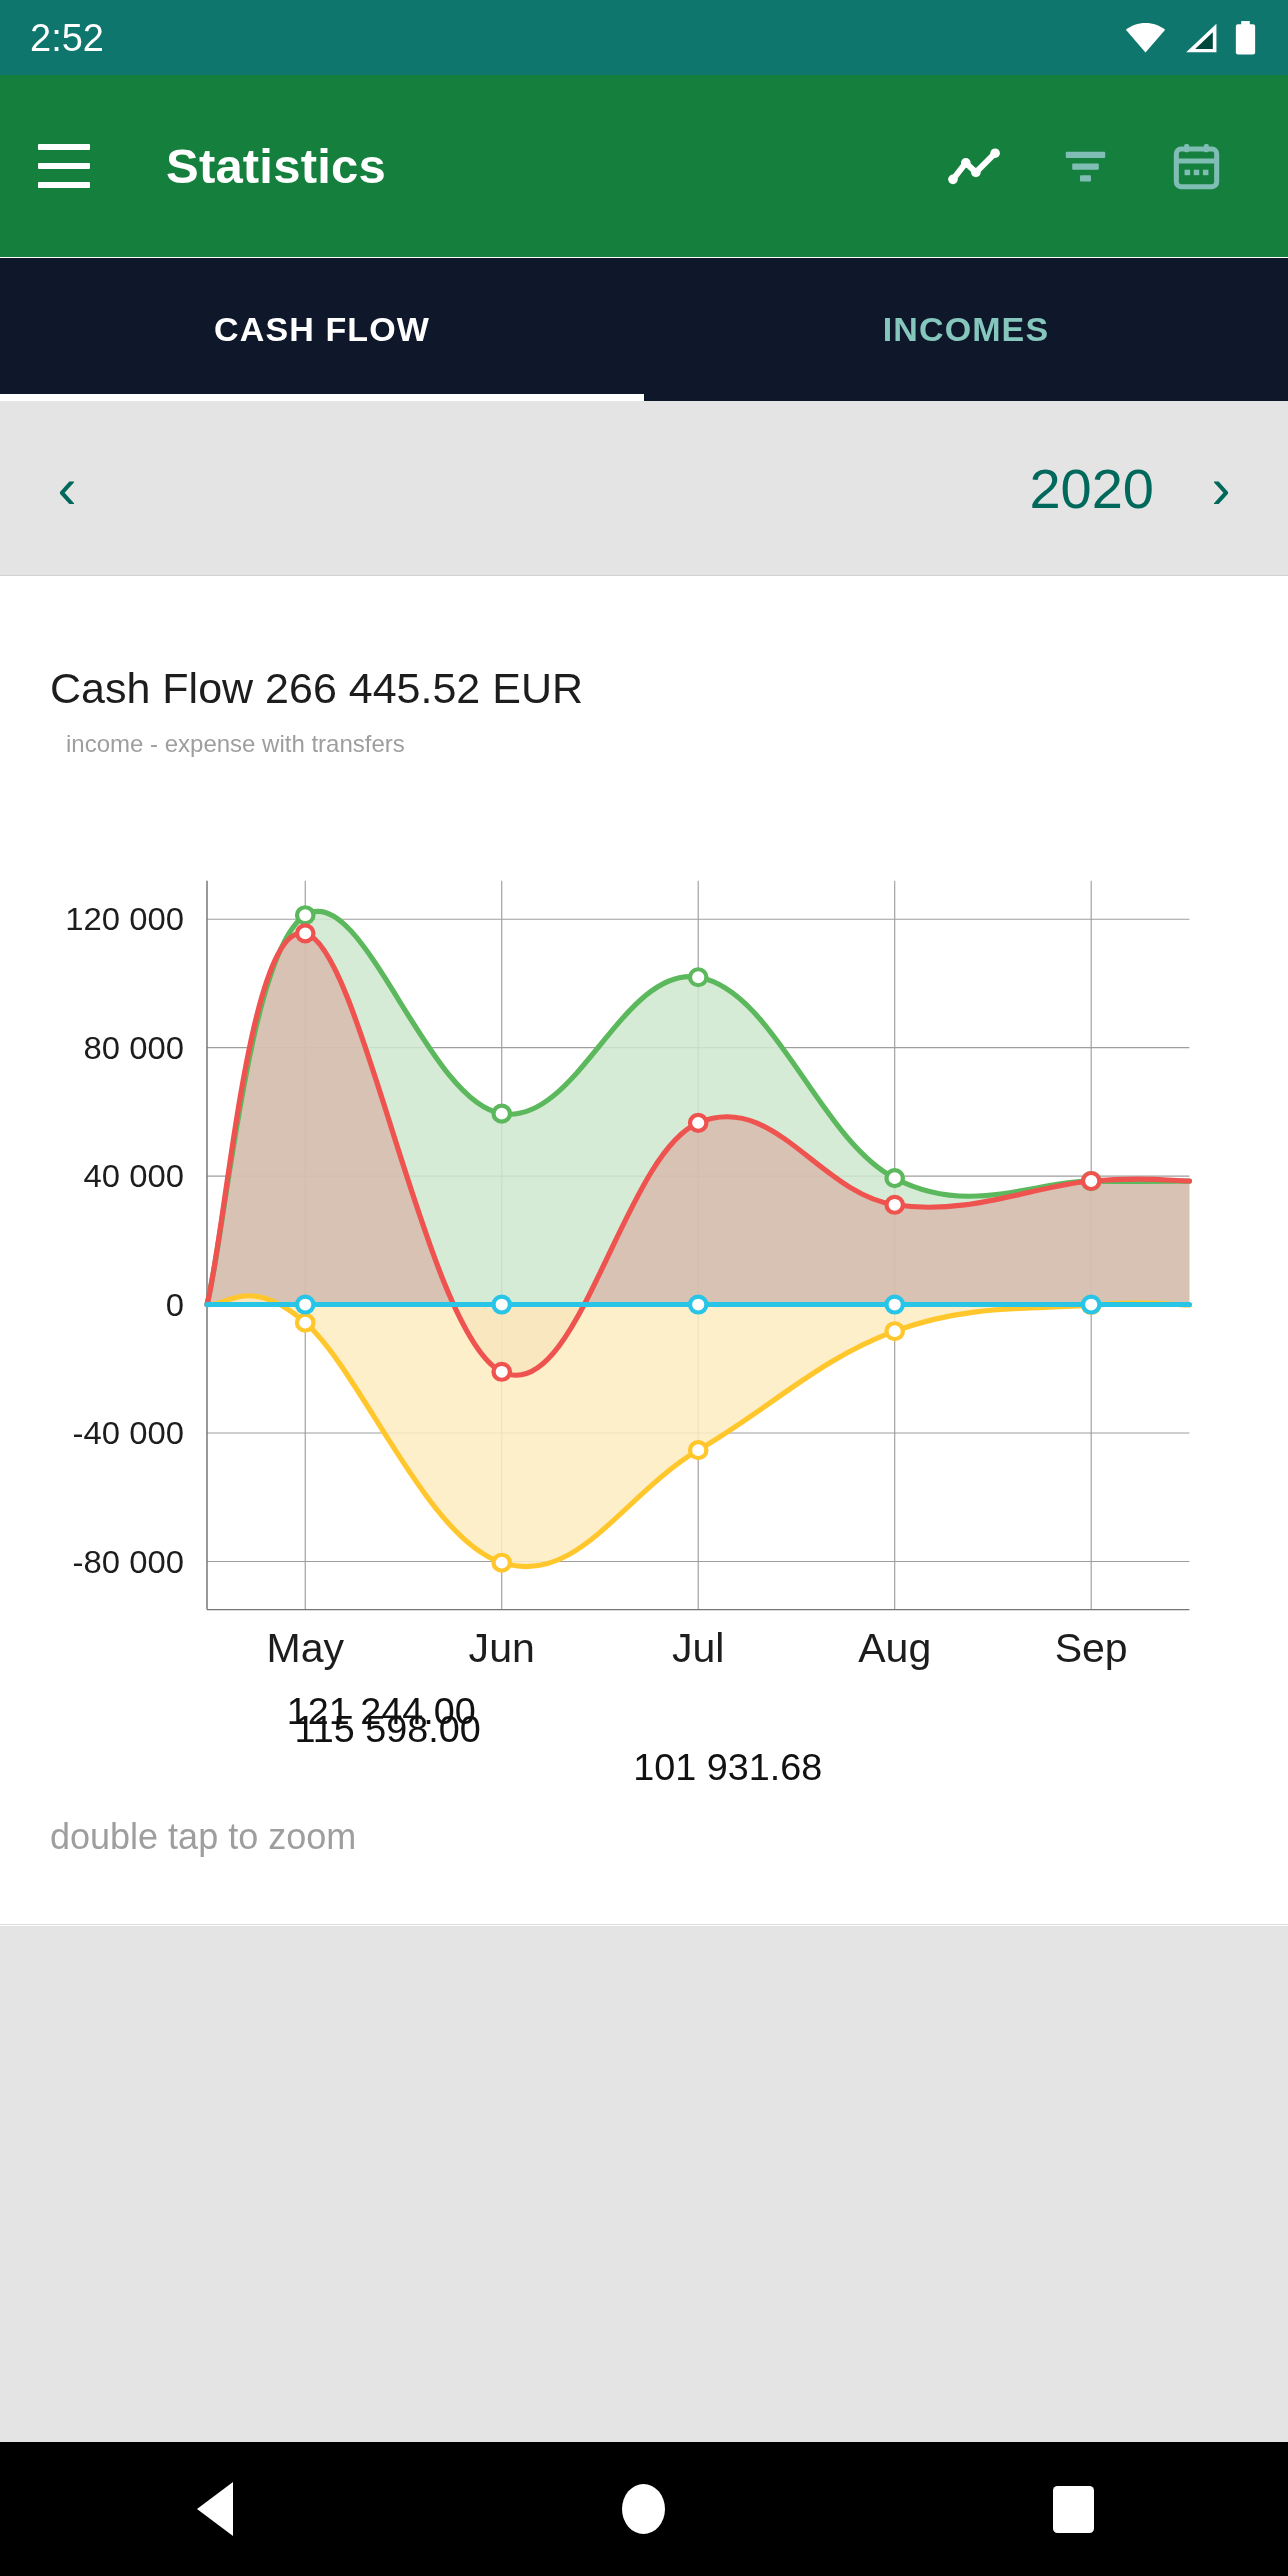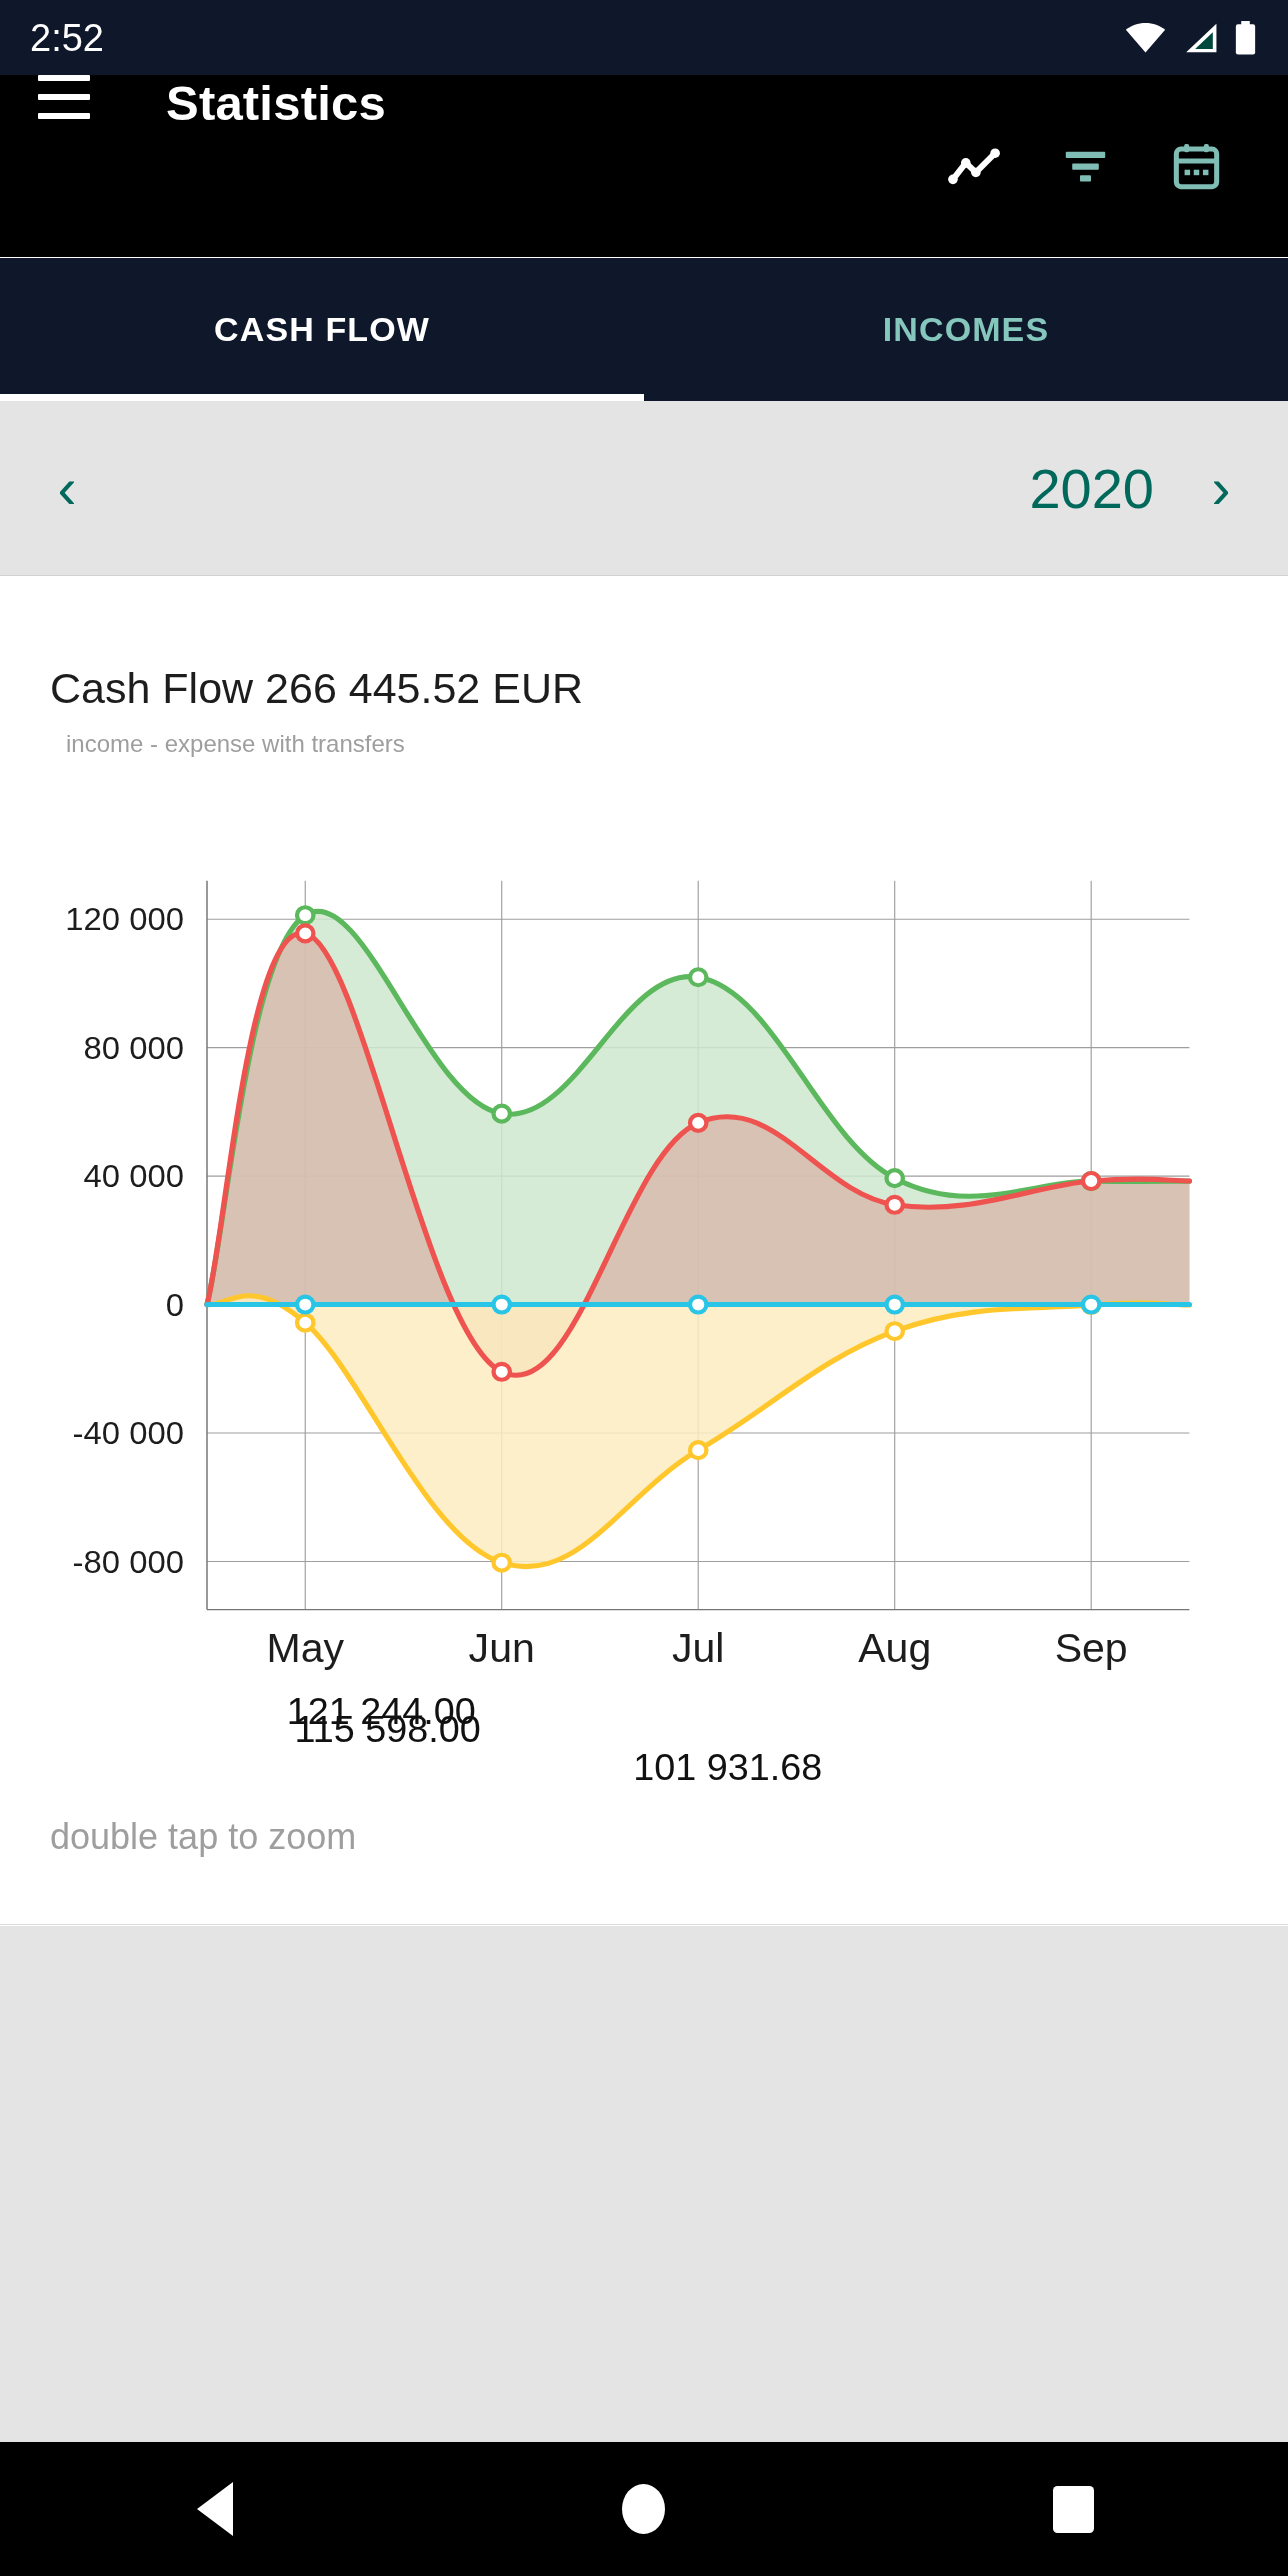--- a/index.html
+++ b/index.html
@@ -7,32 +7,32 @@
     width: 1288px; height: 2576px;
     background: #ffffff;
     font-family: "Liberation Sans", sans-serif;
     overflow: hidden;
   }
   .screen { position: relative; width: 1288px; height: 2576px; background: #ffffff; }
 
   
   .statusbar {
     position: absolute; top: 0; left: 0; width: 1288px; height: 75px;
-    background: #0f172a; color: #ffffff;
+    background: #0f766e; color: #ffffff;
     display: flex; align-items: center; justify-content: space-between;
     padding: 0 30px 0 30px;
   }
   .status-time { font-size: 38px; letter-spacing: 0px; line-height: 1; }
   .status-icons { display: flex; align-items: center; gap: 14.3px; }
 
   
   .appbar {
     position: absolute; top: 75px; left: 0; width: 1288px; height: 182px;
-    background: #000000;
-    display: flex; 
+    background: #15803d;
+    display: flex; align-items: center;
   }
   .menu-btn { width: 98px; margin-left: 38px; display: flex; flex-direction: column; gap: 12.5px; }
   .menu-btn span { display: block; width: 52px; height: 6.3px; background: #ffffff; border-radius: 0.9px; }
   .appbar-title {
     color: #ffffff; font-size: 49px; font-weight: bold; margin-left: 30px;
     flex: 1; letter-spacing: 0.2px;
   }
   .appbar-actions { display: flex; align-items: center; gap: 0px; margin-right: 36px; }
   .action-btn { width: 111px; height: 111px; display: flex; align-items: center; justify-content: center; }
 

